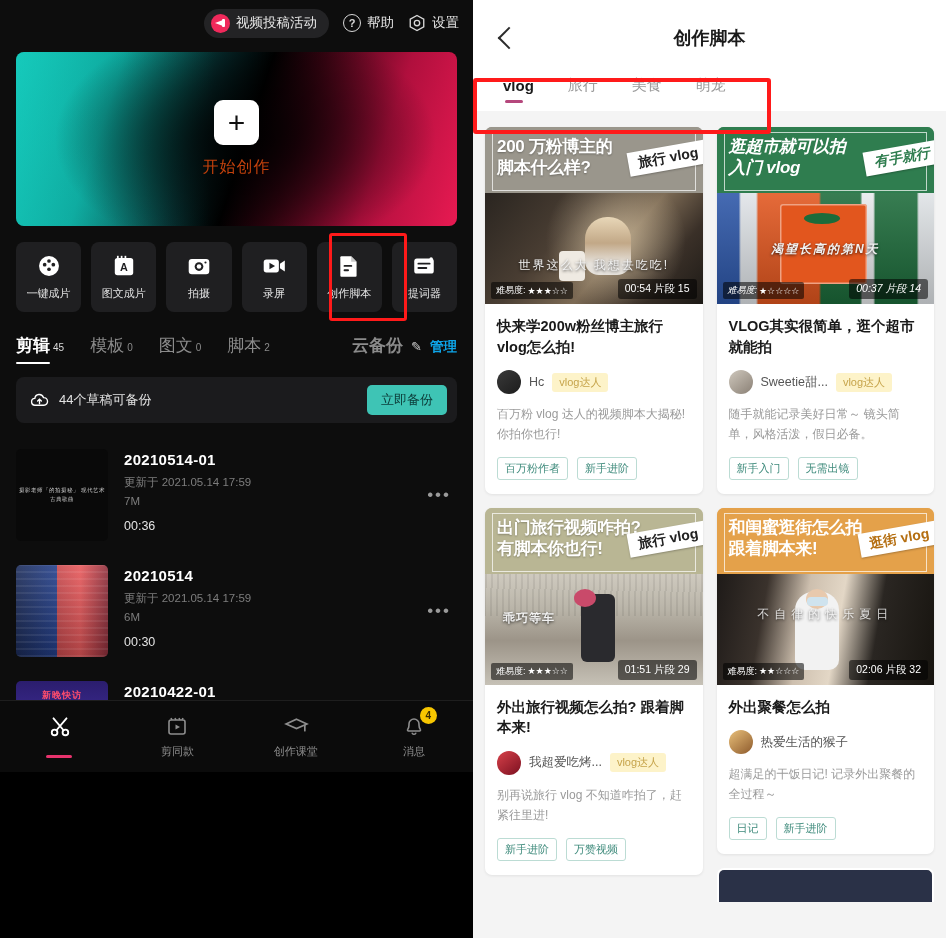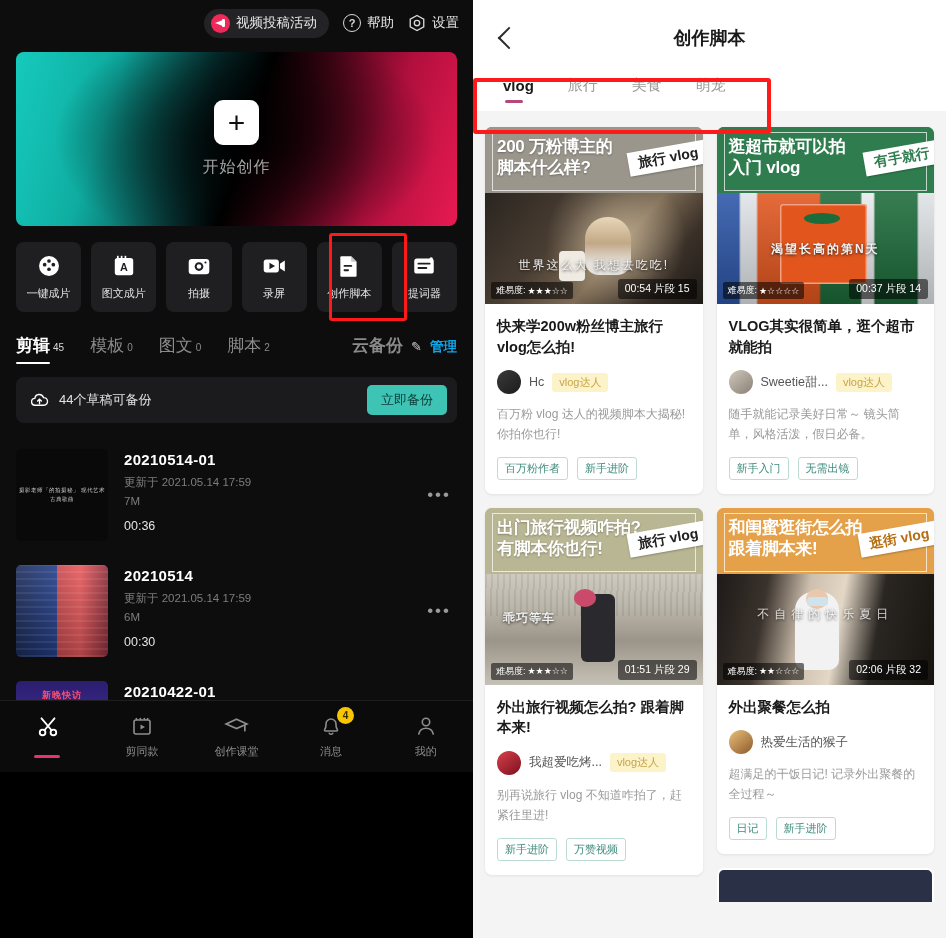--- a/index.html
+++ b/index.html
@@ -76,21 +76,21 @@
   }
   .banner-center {
     position: absolute; inset: 0; display: flex; flex-direction: column;
     align-items: center; justify-content: center; gap: 12px; z-index: 3;
   }
   .plus-box {
     width: 45px; height: 45px; background: #fff; border-radius: 9px;
     display: flex; align-items: center; justify-content: center;
     color: #111; font-size: 30px; line-height: 1; font-weight: 300;
   }
-  .banner-label { color: #a3a3a3; font-size: 16px; letter-spacing: 1px; }
+  .banner-label { color: #c2410c; font-size: 16px; letter-spacing: 1px; }
 
   .tools {
     display: flex; gap: 10px; margin: 16px 16px 0 16px;
     position: relative;
   }
   .tool {
     flex: 1; height: 70px; background: #1f1f21; border-radius: 8px;
     display: flex; flex-direction: column; align-items: center;
     justify-content: center; gap: 7px;
   }
@@ -514,29 +514,20 @@
       <div class="nav-item">
         <span class="nav-ico">
           <svg viewBox="0 0 24 24" width="24" height="24" fill="none" stroke="#8e8e8e" stroke-width="1.6">
             <path d="M6.5 17 h11 a1 1 0 0 0 .8 -1.6 C17.6 14.4 17 13.3 17 11 v-1 a5 5 0 0 0 -10 0 v1 c0 2.3 -.6 3.4 -1.3 4.4 A1 1 0 0 0 6.5 17 z"></path>
             <path d="M10.3 19.3 a2 2 0 0 0 3.4 0" stroke-linecap="round"></path>
           </svg>
           <span class="badge">4</span>
         </span>
         <span class="nav-lbl">消息</span>
       </div>
-      <div class="nav-item">
-        <span class="nav-ico">
-          <svg viewBox="0 0 24 24" width="24" height="24" fill="none" stroke="#8e8e8e" stroke-width="1.6">
-            <circle cx="12" cy="8" r="3.7"></circle>
-            <path d="M4.8 20 a7.4 7.4 0 0 1 14.4 0" stroke-linecap="round"></path>
-          </svg>
-        </span>
-        <span class="nav-lbl">我的</span>
-      </div>
     </div>
   </div>
 
   <div class="right-panel">
 
     <div class="rp-header">
       <span class="back-chev"></span>
       <span class="rp-title">创作脚本</span>
     </div>
 
@@ -625,21 +616,21 @@
               <span class="tag">新手进阶</span>
               <span class="tag">万赞视频</span>
             </div>
           </div>
         </div>
       </div>
 
       <div class="col">
 
         <div class="card">
-          <div class="card-cover" style="background:#2f7d4f;">
+          <div class="card-cover" style="background:#2f7d4f;font-style:italic;">
             <div class="cov-head" style="background:#2f7d4f;">
               <div class="frame"></div>
               <div class="cov-title" style="color:#fff;">
                 <div>逛超市就可以拍</div>
                 <div>入门 vlog</div>
               </div>
               <div class="ribbon" style="color:#2f7d4f;">有手就行</div>
             </div>
             <div class="cov-photo" style="background:linear-gradient(90deg,#2c56a8 0%,#2c56a8 10%,#e0e4e8 11%,#e0e4e8 18%,#e2561e 19%,#e2561e 47%,#1c6b3a 48%,#1c6b3a 66%,#e8eaec 67%,#e8eaec 72%,#1c6b3a 73%,#1c6b3a 92%,#dfe3e6 93%,#dfe3e6 100%);">
               <div style="position:absolute;inset:0;background:linear-gradient(180deg,rgba(255,255,255,.12) 0%,rgba(0,0,0,.22) 100%);"></div>

